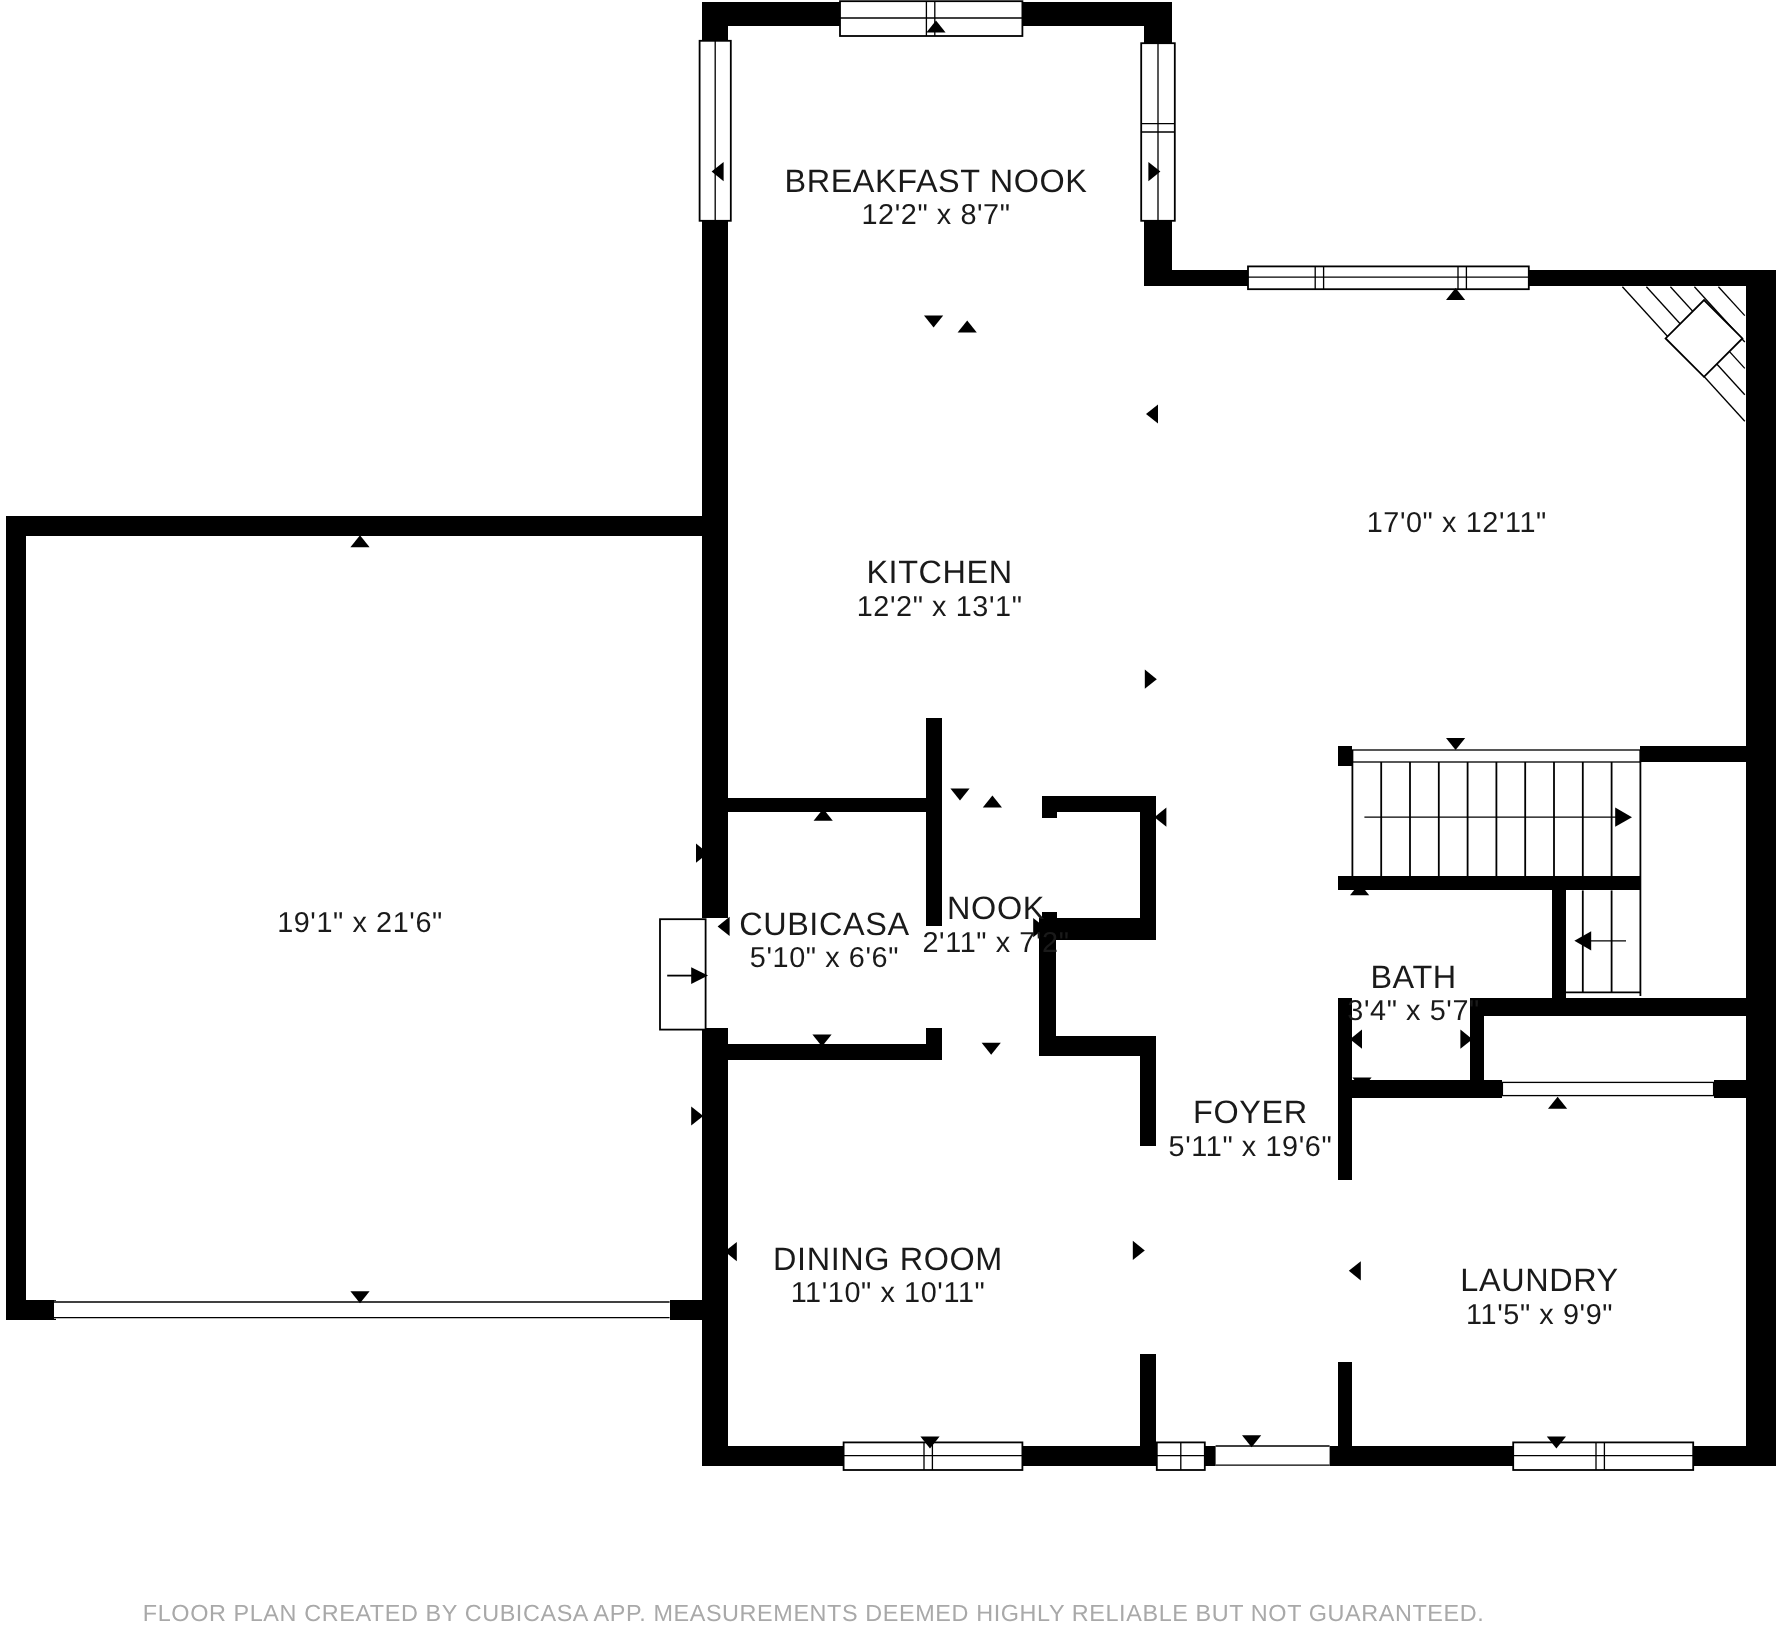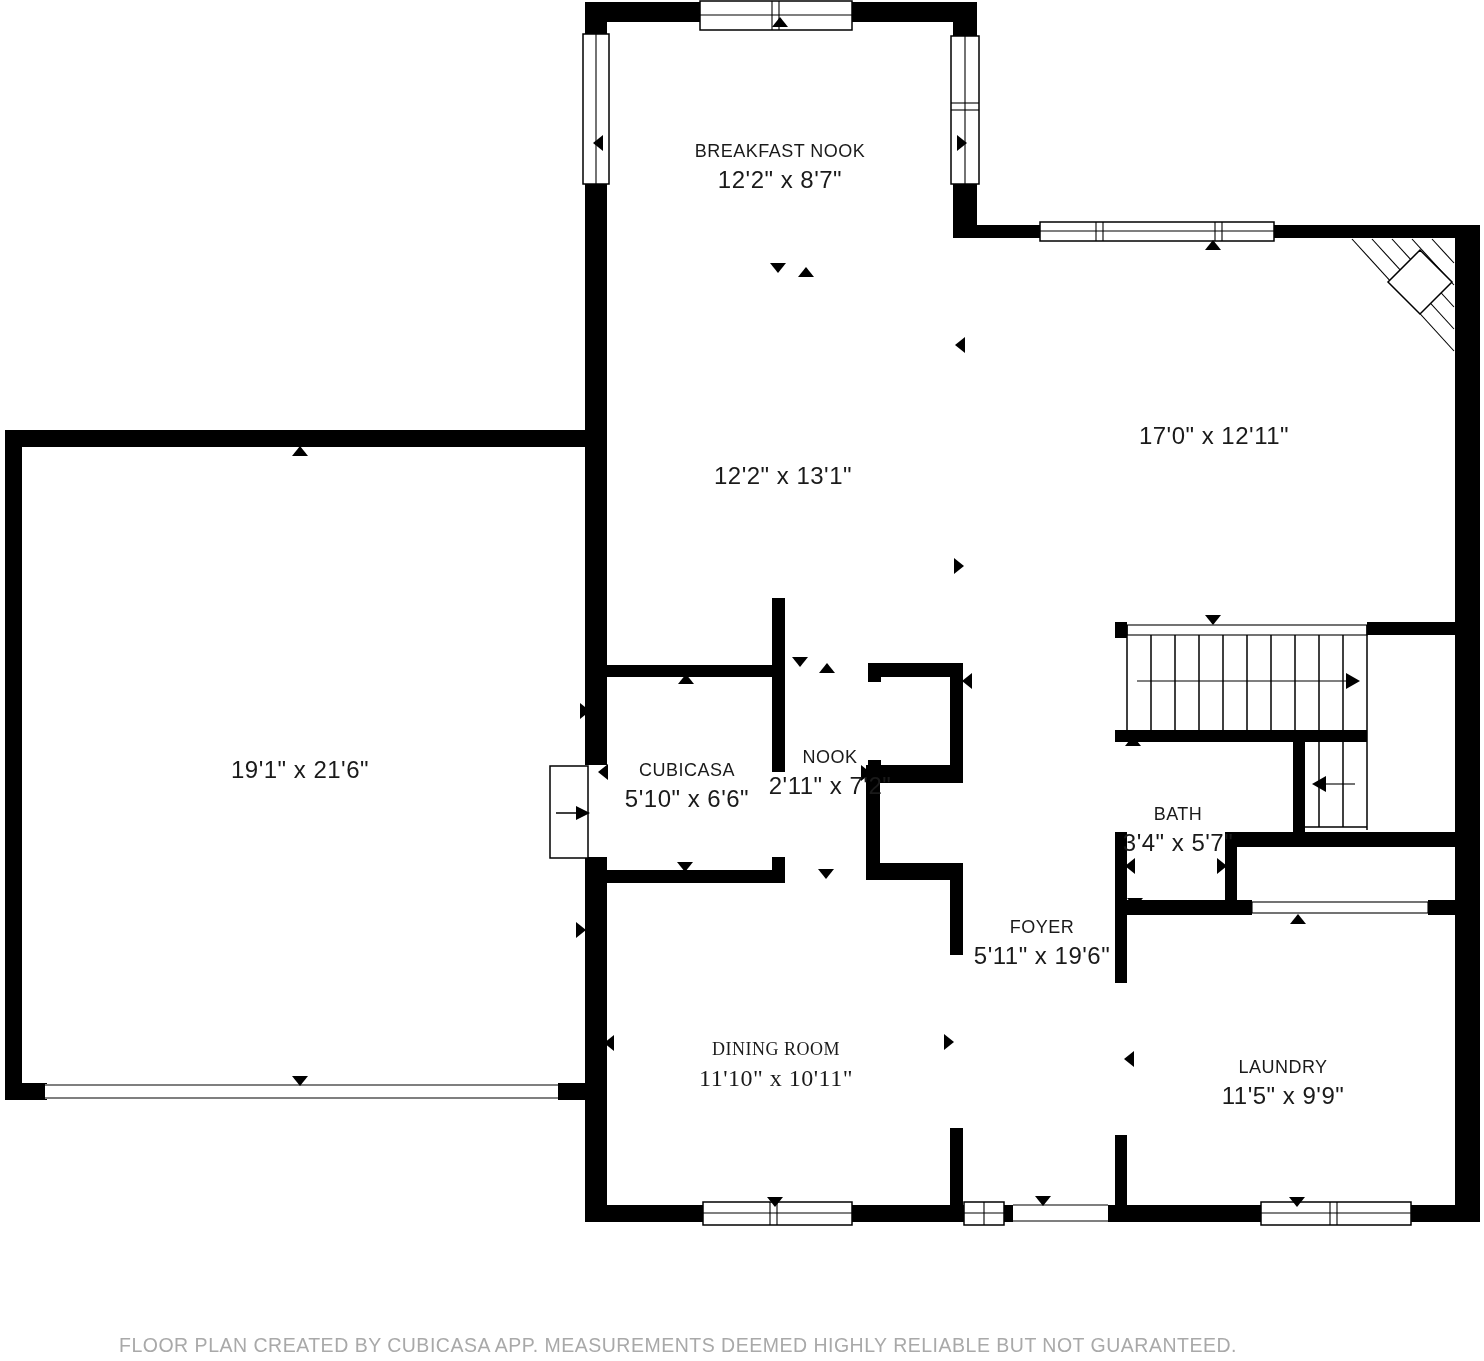--- a/index.html
+++ b/index.html
@@ -17,31 +17,31 @@
   .ln{stroke:var(--wall);stroke-width:1.5;fill:none;}
   .ln-thin{stroke:var(--wall);stroke-width:1.1;fill:none;}
   .win{fill:var(--background);stroke:var(--wall);stroke-width:1.5;}
   .openband{fill:var(--background);stroke:var(--wall);stroke-width:1.1;}
   .mk{fill:var(--wall);}
   .room-label{
     position:absolute; width:320px; margin-left:-160px;
     text-align:center; color:var(--label-text);
     pointer-events:none; white-space:nowrap;
   }
-  .room-name{font-size:18px; line-height:30px; letter-spacing:0.5px;}
+  .room-name{font-size:27px; line-height:30px; letter-spacing:0.5px;}
   .room-dims{font-size:24px; line-height:28px; letter-spacing:0.5px;}
   .rl-breakfast-nook{left:780px; top:136px;}
   .rl-living-room{left:1214px; top:422px;}
   .rl-kitchen{left:783px; top:462px;}
   .rl-garage{left:300px; top:756px;}
   .rl-laundry{left:687px; top:755px;}
   .rl-hall{left:830px; top:742px;}
   .rl-bath{left:1178px; top:775px;margin-top:24px;}
   .rl-foyer{left:1042px; top:912px;}
-  .rl-dining-room{left:776px; top:1034px;font-family:Liberation Serif, serif;}
+  .rl-dining-room{left:740px; top:1034px;}
   .rl-bedroom{left:1283px; top:1052px;}
   .footer-note{
     position:absolute; left:0; top:1334px; width:1356px;
     text-align:center; font-size:19.5px; letter-spacing:0.5px;
     color:var(--footer-text);
   }
 </style>
 </head>
 <body>
 
@@ -233,20 +233,21 @@
   </svg>
 
   <div class="room-label rl-breakfast-nook">
     <div class="room-name">BREAKFAST NOOK</div>
     <div class="room-dims">12'2" x 8'7"</div>
   </div>
   <div class="room-label rl-living-room">
     <div class="room-dims">17'0" x 12'11"</div>
   </div>
   <div class="room-label rl-kitchen">
+    <div class="room-name">KITCHEN</div>
     <div class="room-dims">12'2" x 13'1"</div>
   </div>
   <div class="room-label rl-garage">
     <div class="room-dims">19'1" x 21'6"</div>
   </div>
   <div class="room-label rl-laundry">
     <div class="room-name">CUBICASA</div>
     <div class="room-dims">5'10" x 6'6"</div>
   </div>
   <div class="room-label rl-hall">

